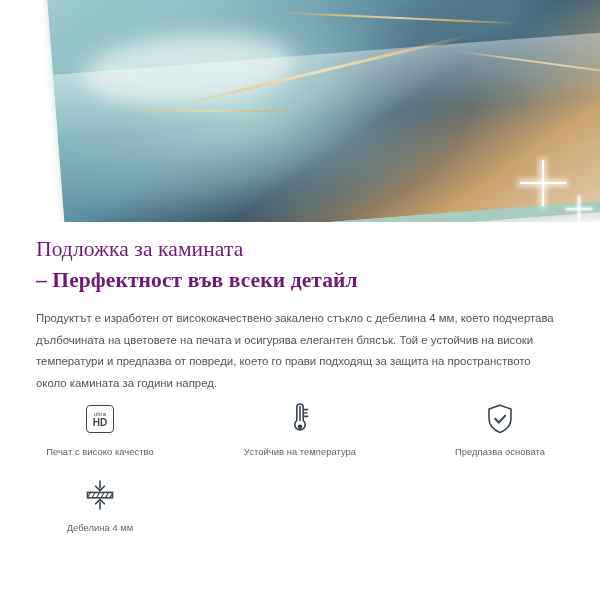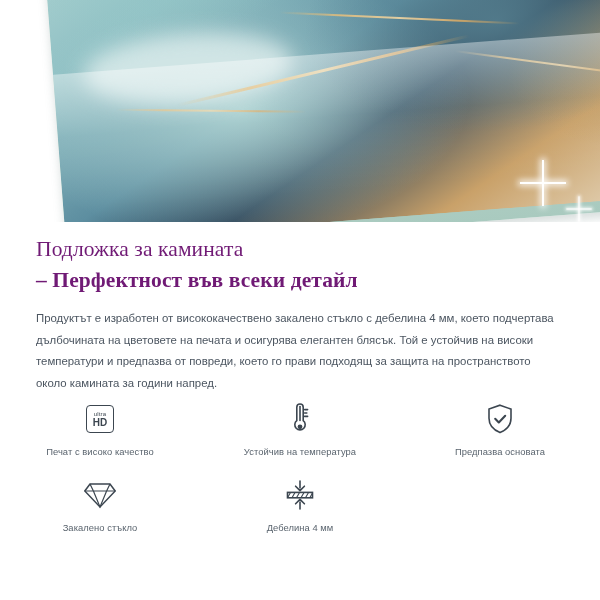--- a/index.html
+++ b/index.html
@@ -243,29 +243,20 @@
     <div class="feature">
       <div class="f-icon">
         <svg width="30" height="34" viewBox="0 0 30 34" fill="none" stroke="#3c4650" stroke-width="1.6">
           <path d="M15 3.2 26 7.1v9.2c0 6.6-4.4 11.6-11 14.3-6.6-2.7-11-7.7-11-14.3V7.1L15 3.2z"></path>
           <path d="m10.2 16.8 3.6 3.6 6.4-6.6" stroke-width="2.1" stroke-linecap="round" stroke-linejoin="round"></path>
         </svg>
       </div>
       <div class="f-label">Предпазва основата</div>
     </div>
 
-    <div class="feature">
-      <div class="f-icon">
-        <svg width="34" height="30" viewBox="0 0 34 30" fill="none" stroke="#3c4650" stroke-width="1.5">
-          <path d="M7 4h20l5.2 7L17 27 1.8 11 7 4z"></path>
-          <path d="M1.8 11h30.4M7 4l3.4 7L17 27l6.6-16L27 4" stroke-width="1.2"></path>
-        </svg>
-      </div>
-      <div class="f-label">Закалено стъкло</div>
-    </div>
 
 
     <div class="feature">
       <div class="f-icon">
         <svg width="34" height="32" viewBox="0 0 34 32" fill="none" stroke="#3c4650" stroke-width="1.6">
           <path d="M17 2v7" stroke-linecap="round"></path>
           <path d="m12.6 7.2 4.4 4.4 4.4-4.4" stroke-linecap="round" stroke-linejoin="round"></path>
           <path d="M17 30v-7" stroke-linecap="round"></path>
           <path d="m12.6 24.8 4.4-4.4 4.4 4.4" stroke-linecap="round" stroke-linejoin="round"></path>
           <rect x="4.5" y="13.4" width="25" height="5.4"></rect>

